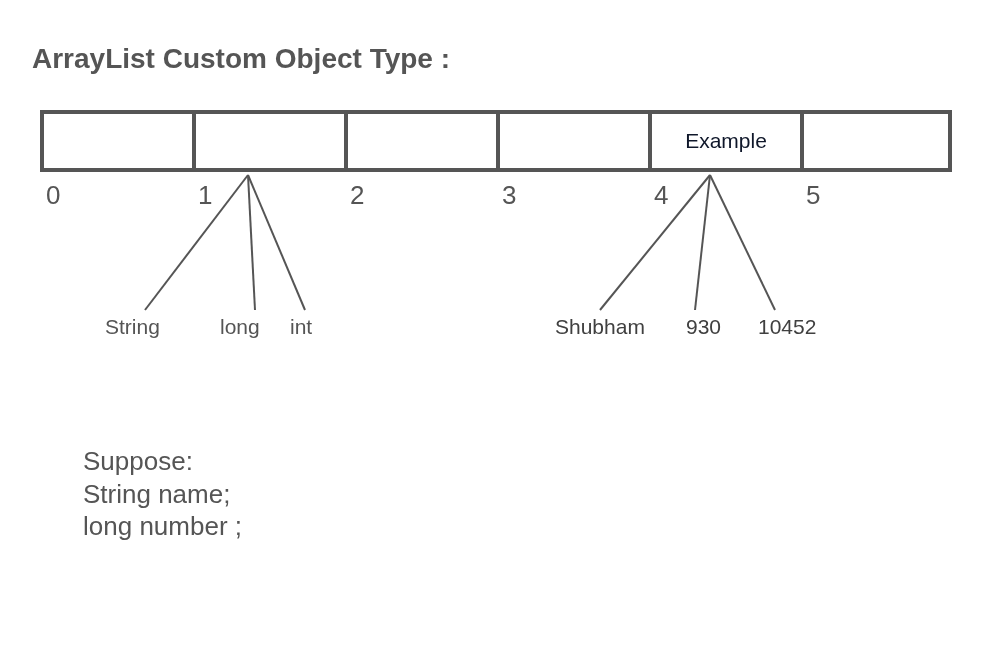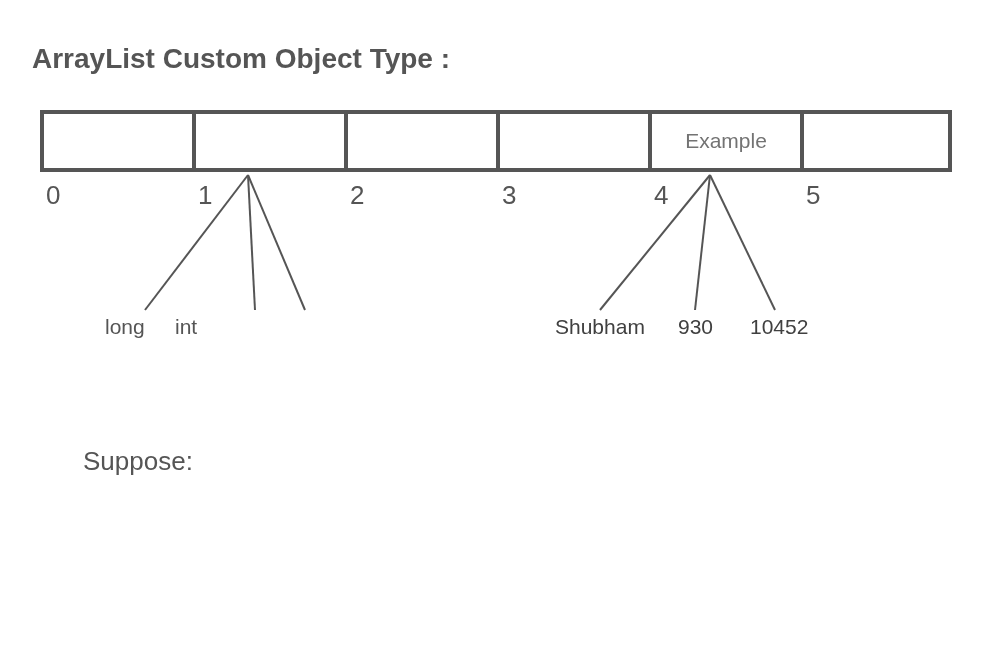--- a/index.html
+++ b/index.html
@@ -32,21 +32,21 @@
     }
     .array-cell {
       width: 152px;
       height: 62px;
       border: 4px solid #555555;
       border-right: none;
       display: flex;
       align-items: center;
       justify-content: center;
       font-size: 21px;
-      color: #737373;
+      color: #0f172a;
       text-align: center;
     }
     .array-cell:last-child {
       border-right: 4px solid #555555;
     }
     .index-labels {
       position: absolute;
       top: 180px;
       left: 40px;
       display: flex;
@@ -122,25 +122,28 @@
   <line x1="248" y1="175" x2="145" y2="310" stroke="#555555" stroke-width="2"></line>
   <line x1="248" y1="175" x2="255" y2="310" stroke="#555555" stroke-width="2"></line>
   <line x1="248" y1="175" x2="305" y2="310" stroke="#555555" stroke-width="2"></line>
 
   <line x1="710" y1="175" x2="600" y2="310" stroke="#555555" stroke-width="2"></line>
   <line x1="710" y1="175" x2="695" y2="310" stroke="#555555" stroke-width="2"></line>
   <line x1="710" y1="175" x2="775" y2="310" stroke="#555555" stroke-width="2"></line>
 </svg>
 
 <div class="field-labels-left">
+  <span style="width:115px;">String</span>
   <span style="width:70px;">long</span>
   <span>int</span>
 </div>
 
 <div class="field-labels-right">
   <span style="width:123px;">Shubham</span>
-  <span style="width:72px;">930</span>
+  <span style="width:72px;margin-left:8px;">930</span>
   <span>10452</span>
 </div>
 
 <div class="class-data">
   <div>Suppose:</div>
+  <div>String name;</div>
+  <div>long number ;</div>
 </div>
 
 </body></html>

